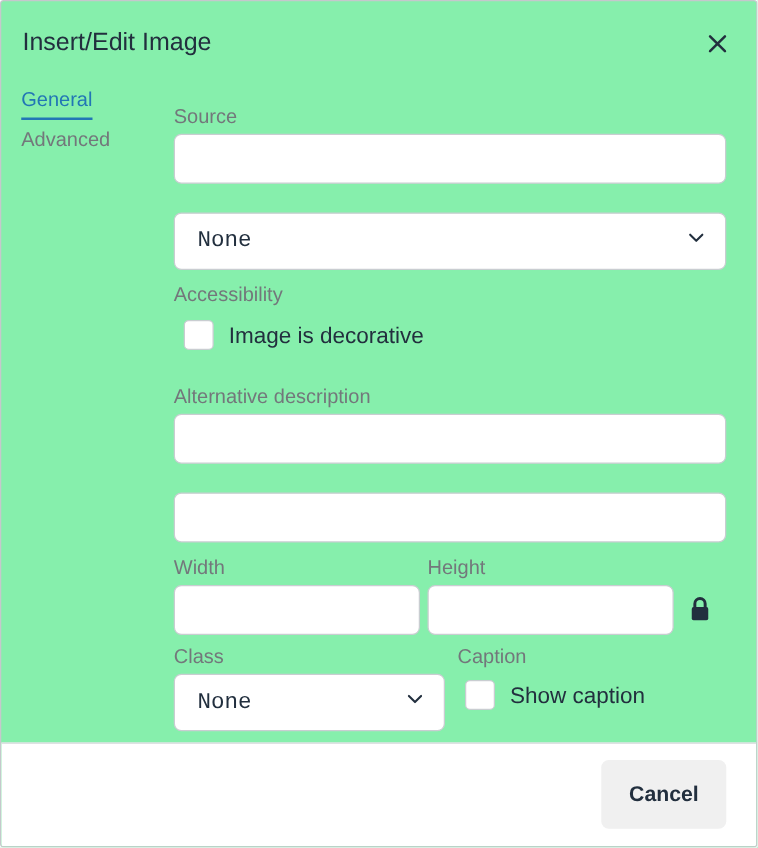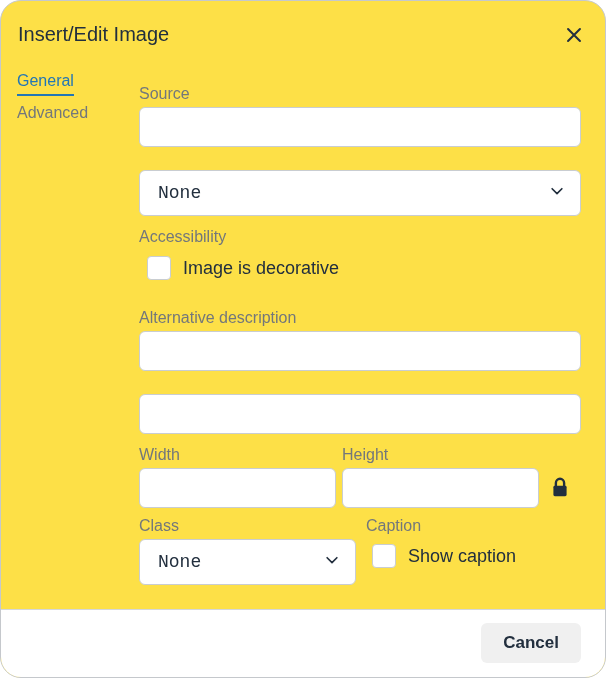--- a/index.html
+++ b/index.html
@@ -5,23 +5,23 @@
   html, body {
     margin: 0;
     padding: 0;
     background: #ffffff;
     font-family: "Liberation Sans", sans-serif;
   }
   .dialog {
     box-sizing: border-box;
     width: 606px;
     height: 678px;
-    background: #fde047;
+    background: #86efac;
     border: 1px solid #c5c8cc;
-    border-radius: 21px;
+    border-radius: 3px;
     display: flex;
     flex-direction: column;
     overflow: hidden;
   }
   .header {
     display: flex;
     align-items: center;
     justify-content: space-between;
     padding: 22px 20px 14px 17px;
   }
@@ -149,21 +149,21 @@
   .footer {
     margin-top: auto;
     border-top: 1px solid #d4d7da;
     padding: 13px 24px 14px;
     display: flex;
     justify-content: flex-end;
     gap: 16px;
     background: #fff;
   }
   .btn {
-    height: 40px;
+    height: 55px;
     border-radius: 6px;
     border: none;
     font-family: inherit;
     font-size: 17px;
     font-weight: bold;
     cursor: pointer;
   }
   .btn-cancel { background: #f0f0f0; color: #222f3e; padding: 0 22px; }
   .btn-save { background: #2276b5; color: #ffffff; padding: 0 19px; }
 </style>

